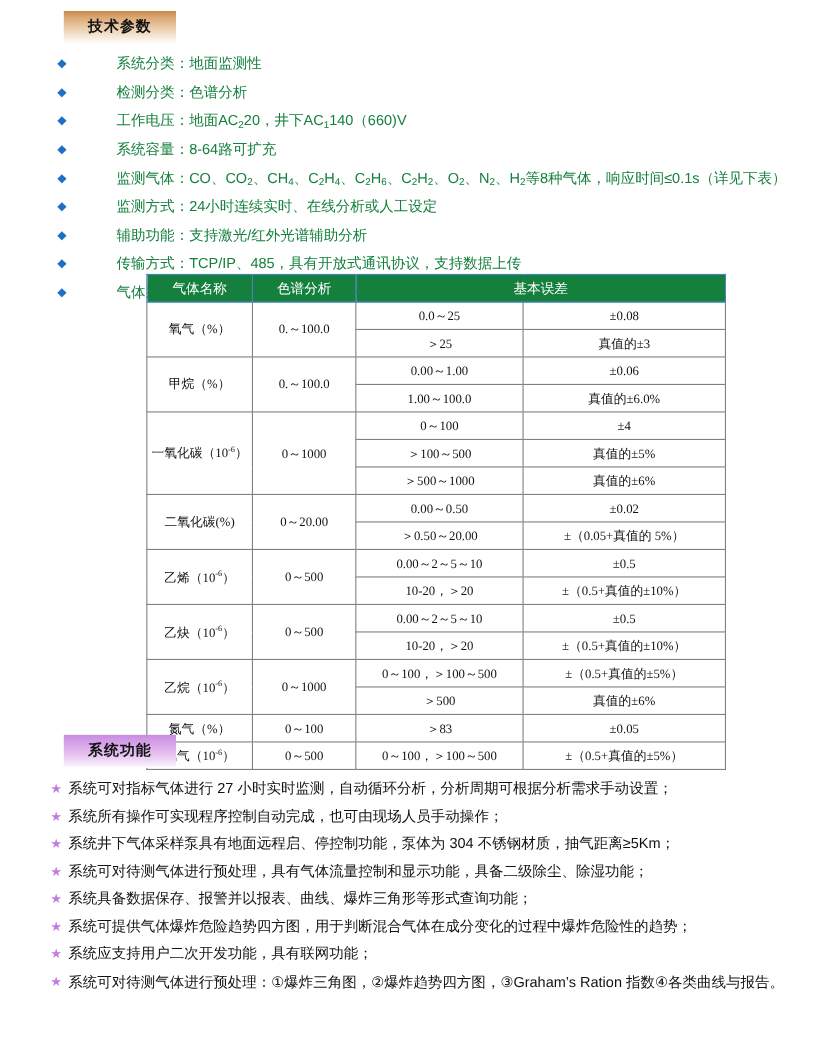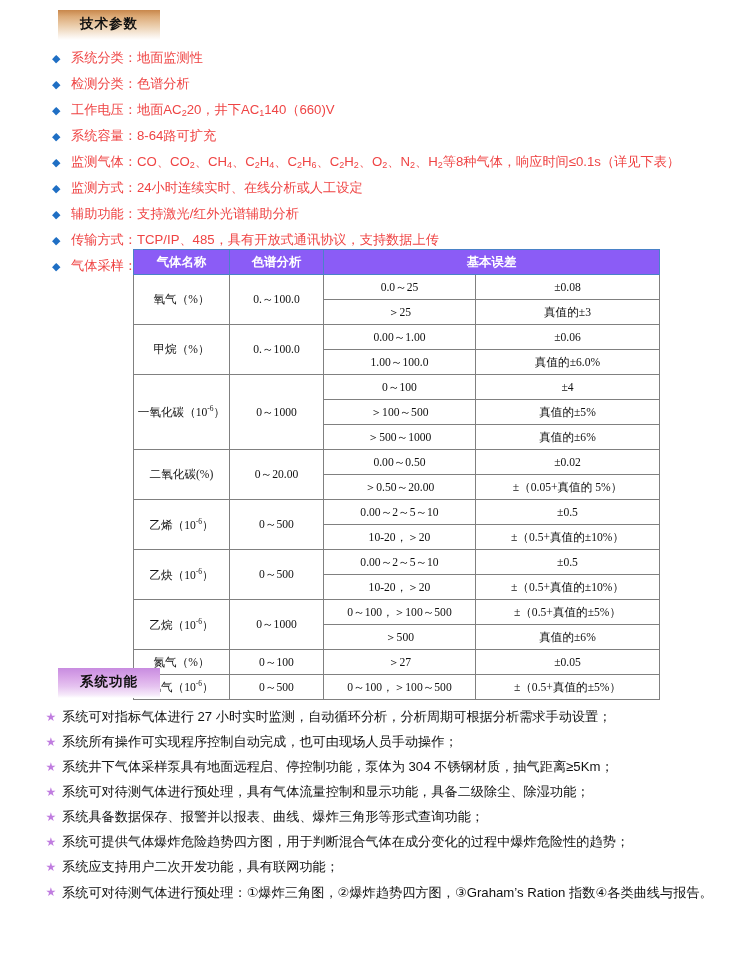--- a/index.html
+++ b/index.html
@@ -46,44 +46,45 @@
     font-size:11px;
     line-height:24px;
     width:19px;
     flex:0 0 19px;
     text-align:left;
   }
   .spec-text{
     font-size:13.2px;
     line-height:24px;
     white-space:nowrap;
-    color:#ef4444;
+    color:#15803d;
+    margin-left:35px;
   }
   .spec-text sub{font-size:9px;vertical-align:baseline;position:relative;top:2px;}
 
   
   .tbl-wrap{position:absolute;left:133px;top:249px;}
   table.spec{
     border-collapse:collapse;
     table-layout:fixed;
     width:526px;
     font-family:"Liberation Serif","DejaVu Serif",serif;
   }
   table.spec th,table.spec td{
     border:1px solid #808080;
     text-align:center;
     vertical-align:middle;
     font-size:11.6px;
     color:#111;
     padding:0 2px;
   }
   table.spec thead th{
-    background:#8b5cf6;
+    background:#15803d;
     color:#ffffff;
-    font-weight:700;
+    font-weight:400;
     height:24px;
     font-size:12.4px;
     border-color:#4a82c8;
     font-family:"Liberation Sans","DejaVu Sans",sans-serif;
   }
   table.spec thead th.hdr-sep{border-left:1px solid #ffffff;}
   .c-name{width:96px;}
   .c-range{width:94px;}
   .c-cond{width:152px;}
   .c-err{width:184px;}
@@ -246,21 +247,21 @@
             <td class="row-h">0～100，＞100～500</td>
             <td class="row-h">±（0.5+真值的±5%）</td>
           </tr>
           <tr>
             <td class="row-h">＞500</td>
             <td class="row-h">真值的±6%</td>
           </tr>
           <tr>
             <td class="name-cell row-h" rowspan="1">氮气（%）</td>
             <td class="range-cell row-h" rowspan="1">0～100</td>
-            <td class="row-h">＞27</td>
+            <td class="row-h">＞83</td>
             <td class="row-h">±0.05</td>
           </tr>
           <tr>
             <td class="name-cell row-h" rowspan="1">氢气（10<sup class="ex">-6</sup>）</td>
             <td class="range-cell row-h" rowspan="1">0～500</td>
             <td class="row-h">0～100，＞100～500</td>
             <td class="row-h">±（0.5+真值的±5%）</td>
           </tr>
         </tbody>
     </table>

